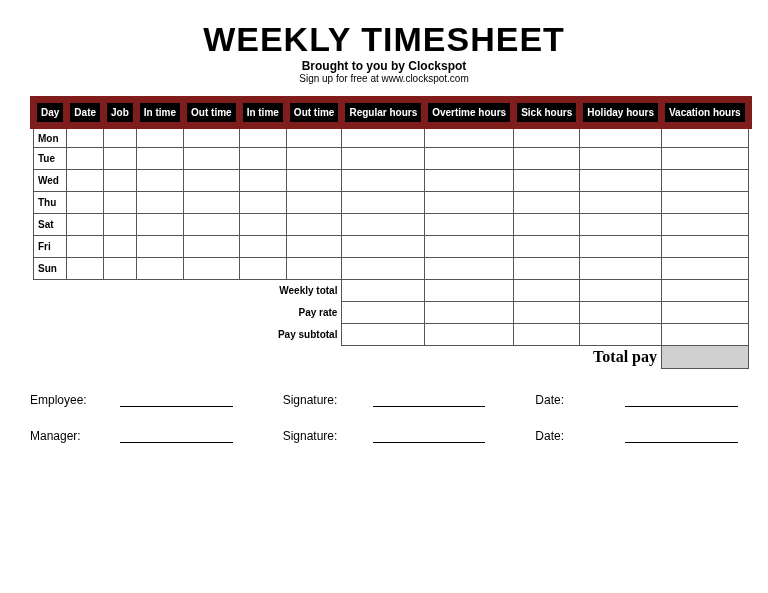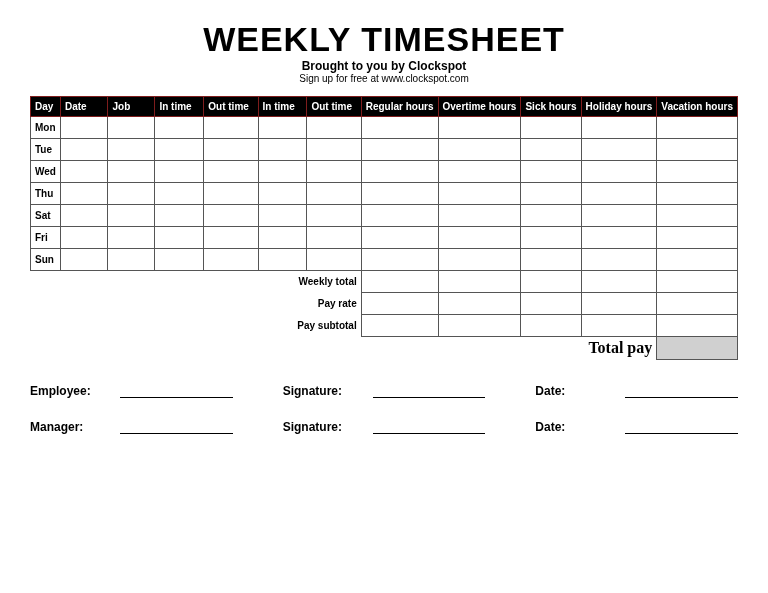--- a/index.html
+++ b/index.html
@@ -34,21 +34,21 @@
       border-collapse: collapse;
       font-size: 10px;
       margin-bottom: 6px;
     }
     .timesheet-table th {
       background: #000;
       color: #fff;
       font-weight: bold;
       padding: 4px 4px;
       text-align: left;
-      border: 1px solid #7f1d1d;
+      border: 7px solid #7f1d1d;
       white-space: nowrap;
     }
     .timesheet-table td {
       border: 1px solid #555;
       padding: 2px 4px;
       height: 22px;
       color: #000;
       font-size: 10px;
     }
     .timesheet-table .day-col {
@@ -71,21 +71,21 @@
     .signatures-section {
       margin-top: 20px;
     }
     .sig-row {
       display: flex;
       align-items: flex-end;
       margin-bottom: 18px;
       gap: 10px;
     }
     .sig-label {
-      font-weight: bold;
+      font-weight: normal;
       font-size: 12px;
       white-space: nowrap;
       min-width: 80px;
     }
     .sig-line {
       flex: 1;
       border-bottom: 1px solid #000;
       height: 18px;
     }
   </style>

